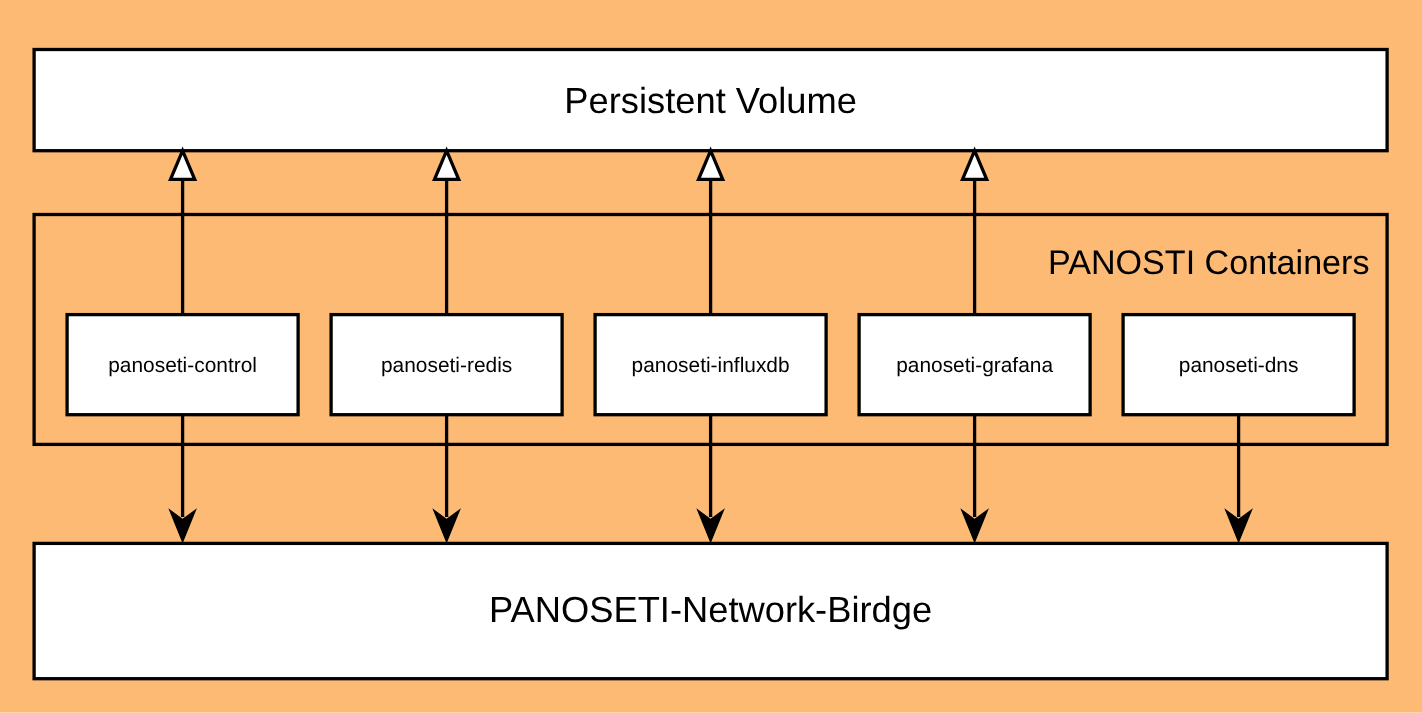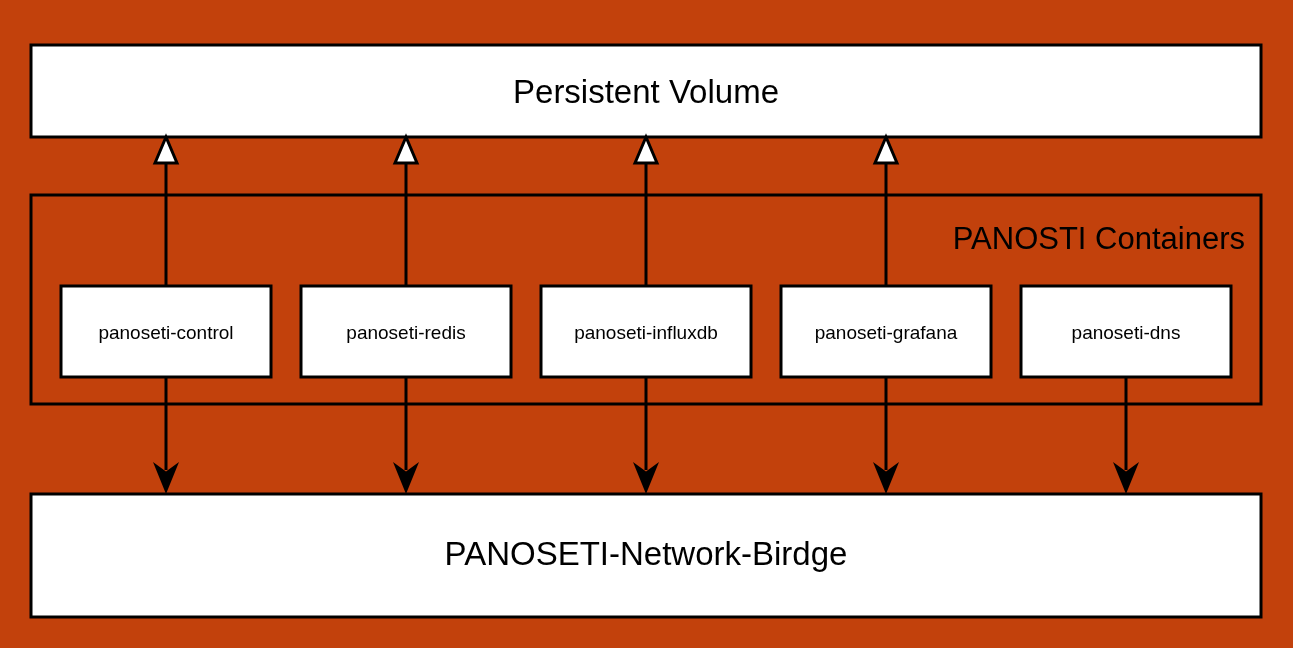--- a/index.html
+++ b/index.html
@@ -11,21 +11,21 @@
   body {
     width: 1293px;
     height: 648px;
     font-family: "Liberation Sans", sans-serif;
     overflow: hidden;
   }
   #diagram-root {
     position: relative;
     width: 1293px;
     height: 648px;
-    background: #c2410c;
+    background: #fdba74;
   }
   svg.diagram-canvas {
     display: block;
     width: 1293px;
     height: 648px;
   }
   .node-box {
     fill: #ffffff;
     stroke: #000000;
     stroke-width: 3;

